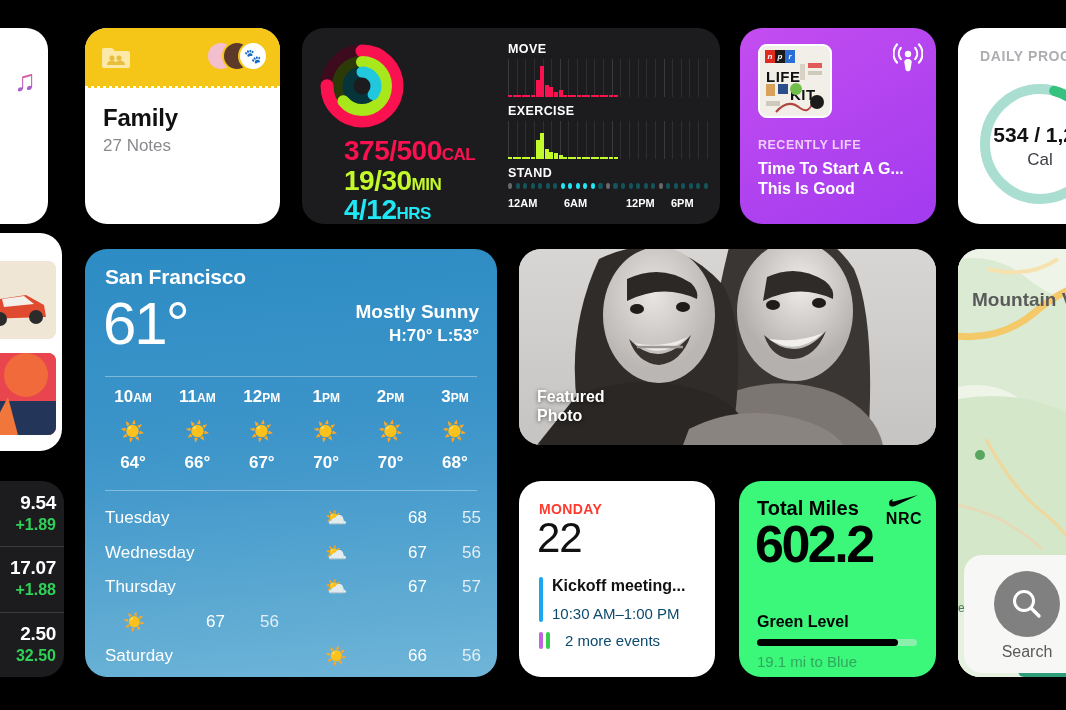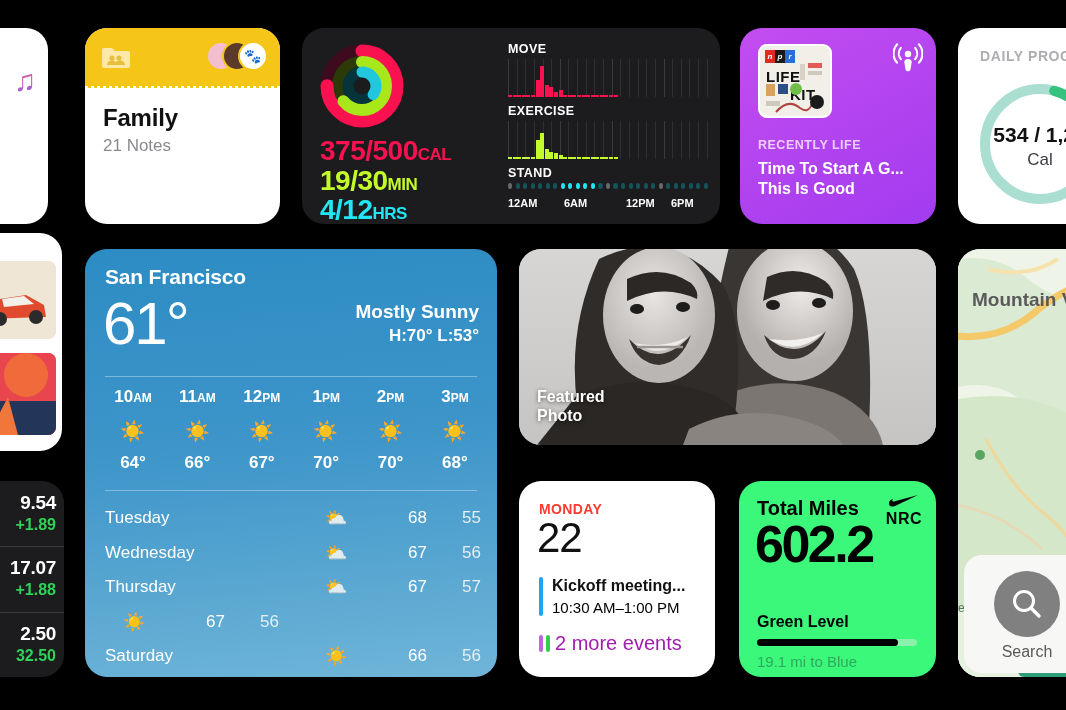--- a/index.html
+++ b/index.html
@@ -30,21 +30,21 @@
   .av3 { background:#ffffff; }
   .notes-body { padding:16px 18px 0; }
   .notes-title { font-size:24px; font-weight:bold; color:#111; letter-spacing:-0.2px; }
   .notes-sub { font-size:17px; color:#8a8a8e; margin-top:4px; }
 
   
   #activity-widget { left:302px; top:28px; width:418px; height:196px; background:#1c1c1e; }
   .rings-wrap { position:absolute; left:18px; top:16px; width:84px; height:84px; }
   .act-lines { position:absolute; left:18px; top:108px; }
   .act-line { font-weight:bold; letter-spacing:-0.5px; line-height:1.06; }
-  .act-line .big { font-size:28px; }
+  .act-line .big { font-size:28px;margin-left:24px; }
   .act-line .unit { font-size:17px; }
   .c-move { color:#fa114f; }
   .c-ex { color:#c3fa2b; }
   .c-st { color:#21e7f5; }
 
   .charts { position:absolute; left:206px; top:14px; width:200px; }
   .ch-label { font-size:12.5px; font-weight:bold; color:#fff; letter-spacing:0.4px; margin-bottom:3px; }
   .ch-box { position:relative; height:38px; margin-bottom:7px; }
   .ch-grid { position:absolute; inset:0; display:flex; justify-content:space-between; }
   .ch-grid span { width:1px; background:#3a3a3c; }
@@ -130,24 +130,24 @@
   
   #calendar-widget { left:519px; top:481px; width:196px; height:196px; background:#fff; }
   .cal-day { position:absolute; left:20px; top:20px; font-size:14px; font-weight:bold;
      color:#ff3b30; letter-spacing:0.4px; }
   .cal-num { position:absolute; left:18px; top:33px; font-size:42px; font-weight:300; color:#111;
      letter-spacing:-1px; }
   .cal-ev { position:absolute; left:20px; top:96px; right:10px; }
   .cal-ev .row { display:flex; }
   .cal-bar { width:4px; border-radius:2px; background:#1ba7f0; margin-right:9px; flex:none; }
   .cal-t { font-size:16px; font-weight:600; color:#111; white-space:nowrap; overflow:hidden; }
-  .cal-s { font-size:15px; color:#000000; margin-top:4px; }
+  .cal-s { font-size:15px; color:#0c4a6e; margin-top:10px; }
   .cal-more { position:absolute; left:20px; top:151px; display:flex; align-items:center; }
   .cal-more i { display:block; width:4px; height:17px; border-radius:2px; margin-right:3px; }
-  .cal-more span { font-size:20px; color:#a21caf; margin-left:2px; }
+  .cal-more span { font-size:15px; color:#0c4a6e; margin-left:12px; }
 
   
   #nike-widget { left:739px; top:481px; width:197px; height:196px; background:#3bf87b; }
   .nk-lbl { position:absolute; left:18px; top:16px; font-size:20px; font-weight:bold; color:#000; }
   .nk-big { position:absolute; left:16px; top:33px; font-size:52px; font-weight:bold; color:#000;
      letter-spacing:-2.5px; }
   .nk-logo { position:absolute; right:14px; top:12px; text-align:center; }
   .nk-swoosh { font-size:17px; line-height:1; }
   .nk-nrc { font-size:16px; font-weight:bold; color:#000; letter-spacing:0.5px; }
   .nk-level { position:absolute; left:18px; top:132px; font-size:16px; font-weight:600; color:#000; }
@@ -209,21 +209,21 @@
         <path d="M14 20c0-3 2.5-4.5 5-4.5s5 1.5 5 4.5z" fill="#e8bf3d"></path>
       </svg>
       <div class="avatars">
         <div class="av av1"></div>
         <div class="av av2"></div>
         <div class="av av3">🐾</div>
       </div>
     </div>
     <div class="notes-body">
       <div class="notes-title">Family</div>
-      <div class="notes-sub">21 Notes</div>
+      <div class="notes-sub">27 Notes</div>
     </div>
   </div>
 
   <div class="w" id="activity-widget">
     <div class="rings-wrap">
       <svg width="84" height="84" viewBox="0 0 84 84">
         <circle cx="42" cy="42" r="35" fill="none" stroke="#3d0b1d" stroke-width="13"></circle>
         <circle cx="42" cy="42" r="24" fill="none" stroke="#2c3a08" stroke-width="12"></circle>
         <circle cx="42" cy="42" r="14" fill="none" stroke="#06343a" stroke-width="11"></circle>
         <circle cx="42" cy="42" r="35" fill="none" stroke="#fa114f" stroke-width="13" stroke-linecap="round" stroke-dasharray="165 220" transform="rotate(-90 42 42)"></circle>

